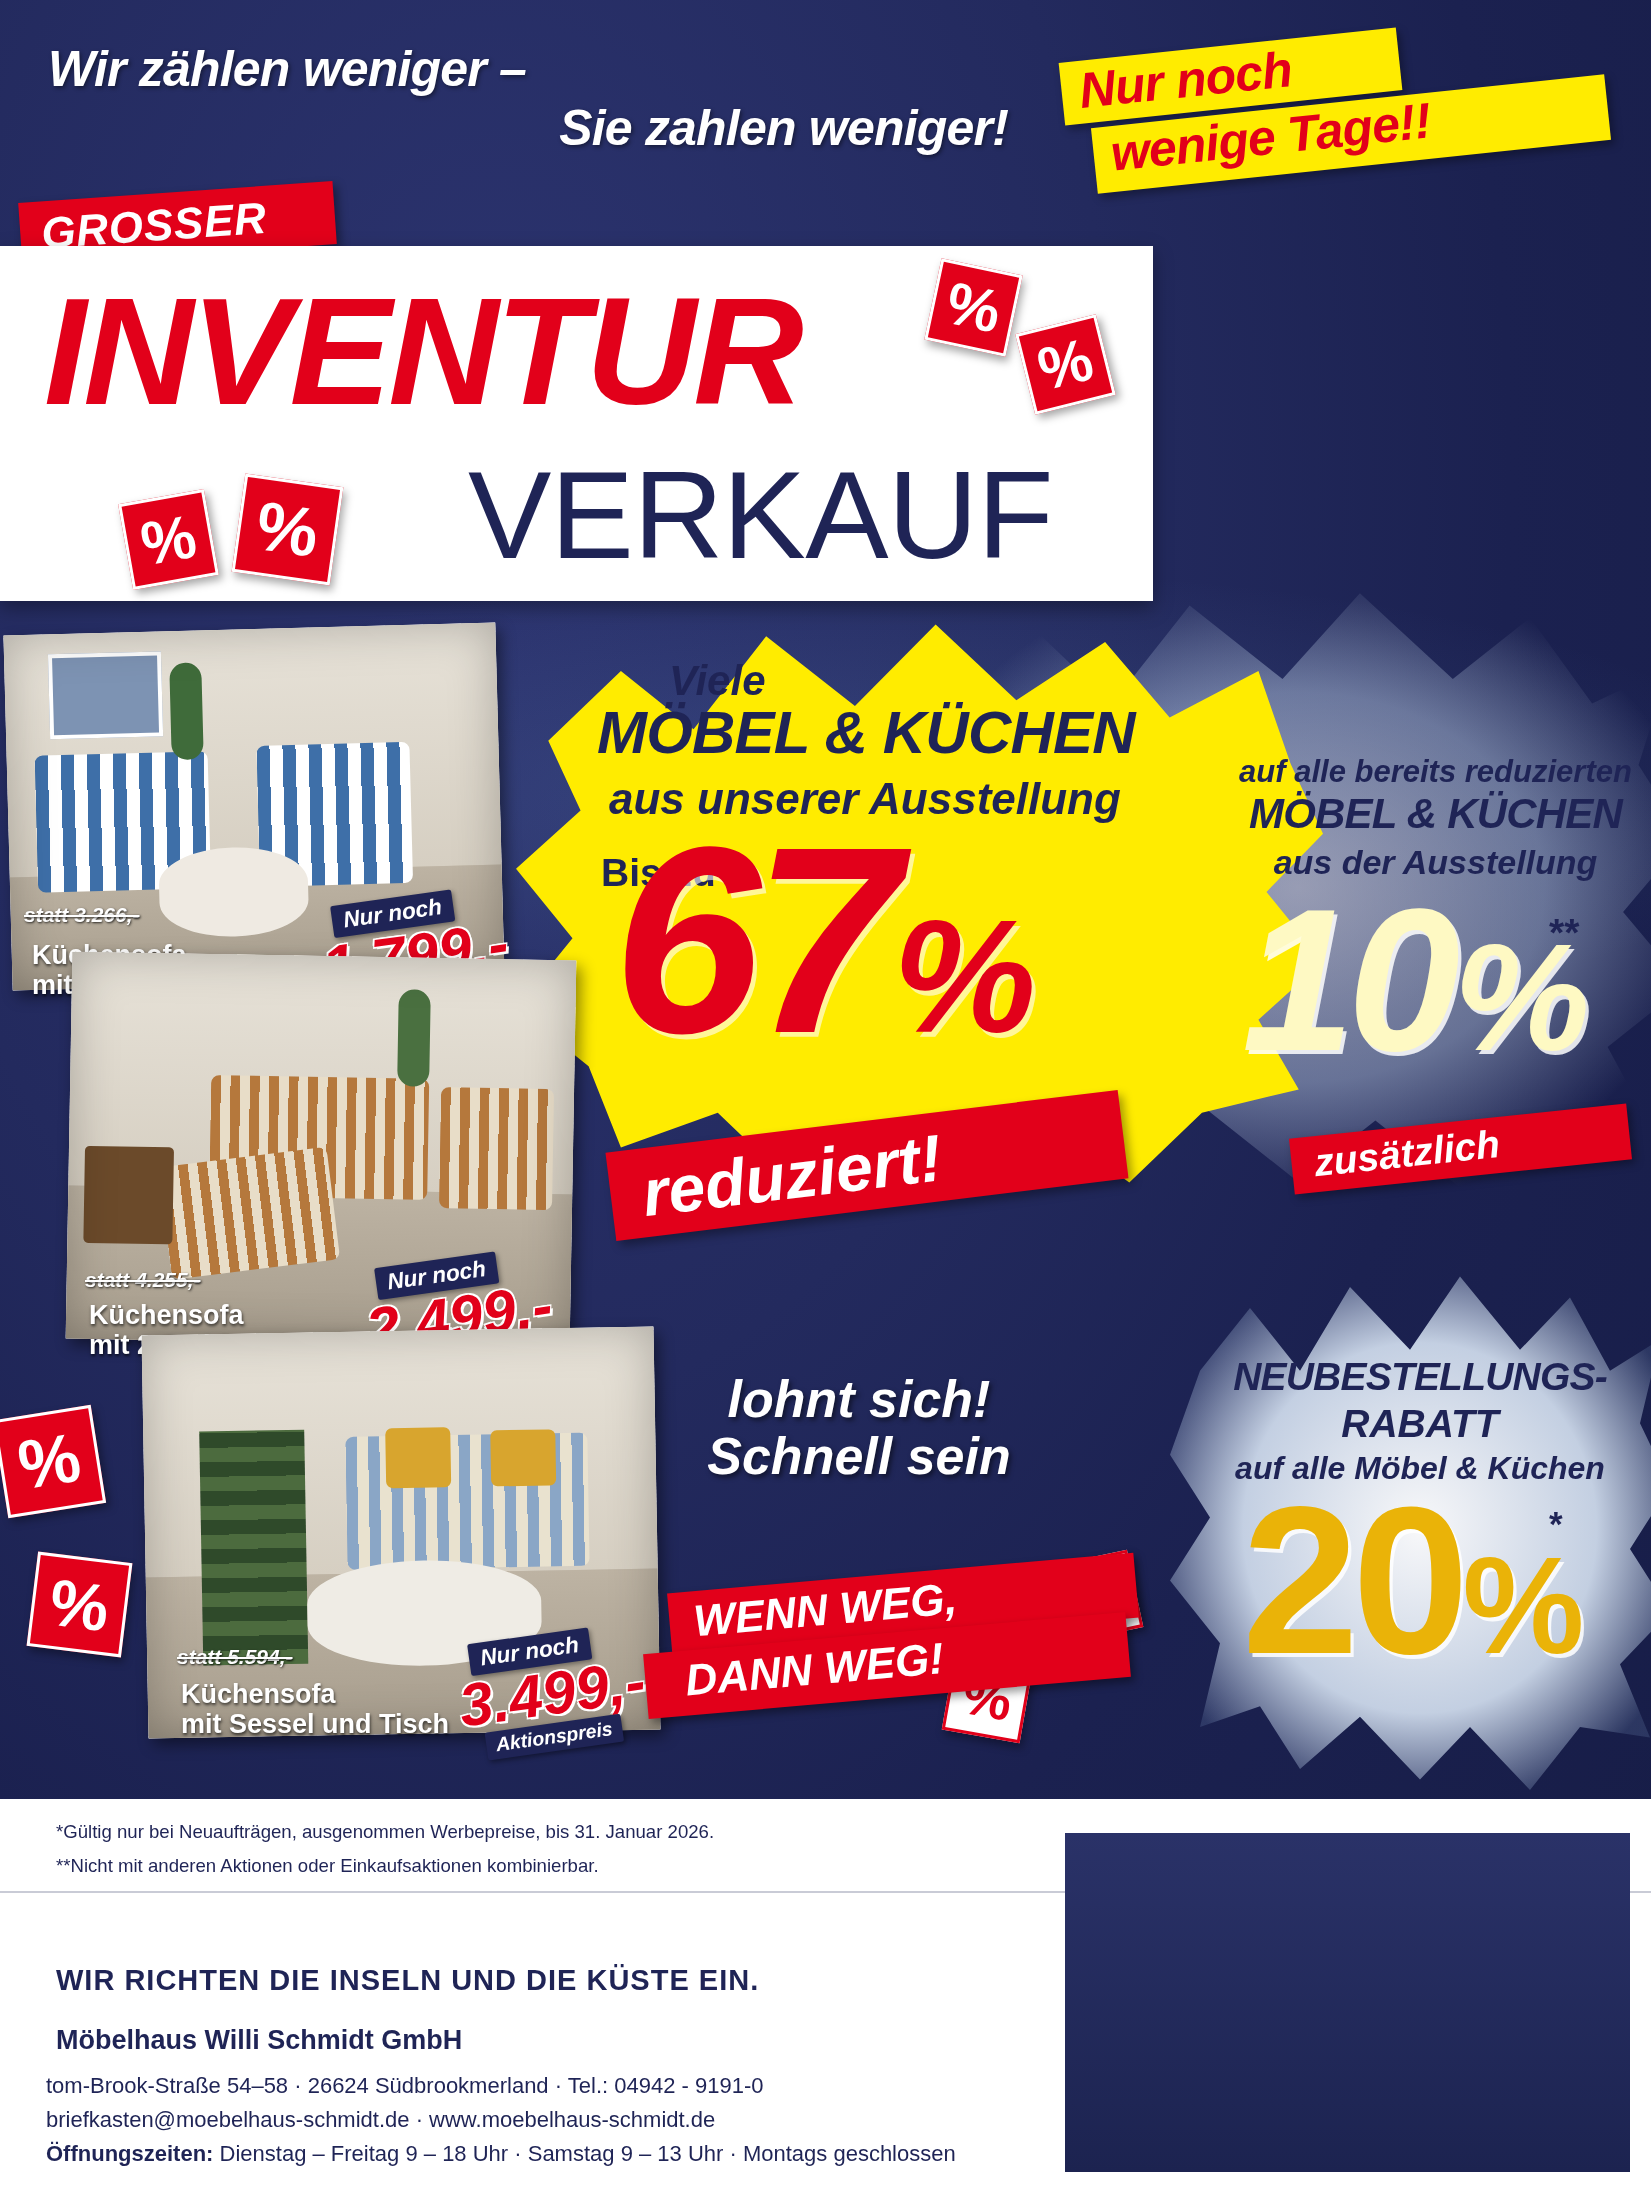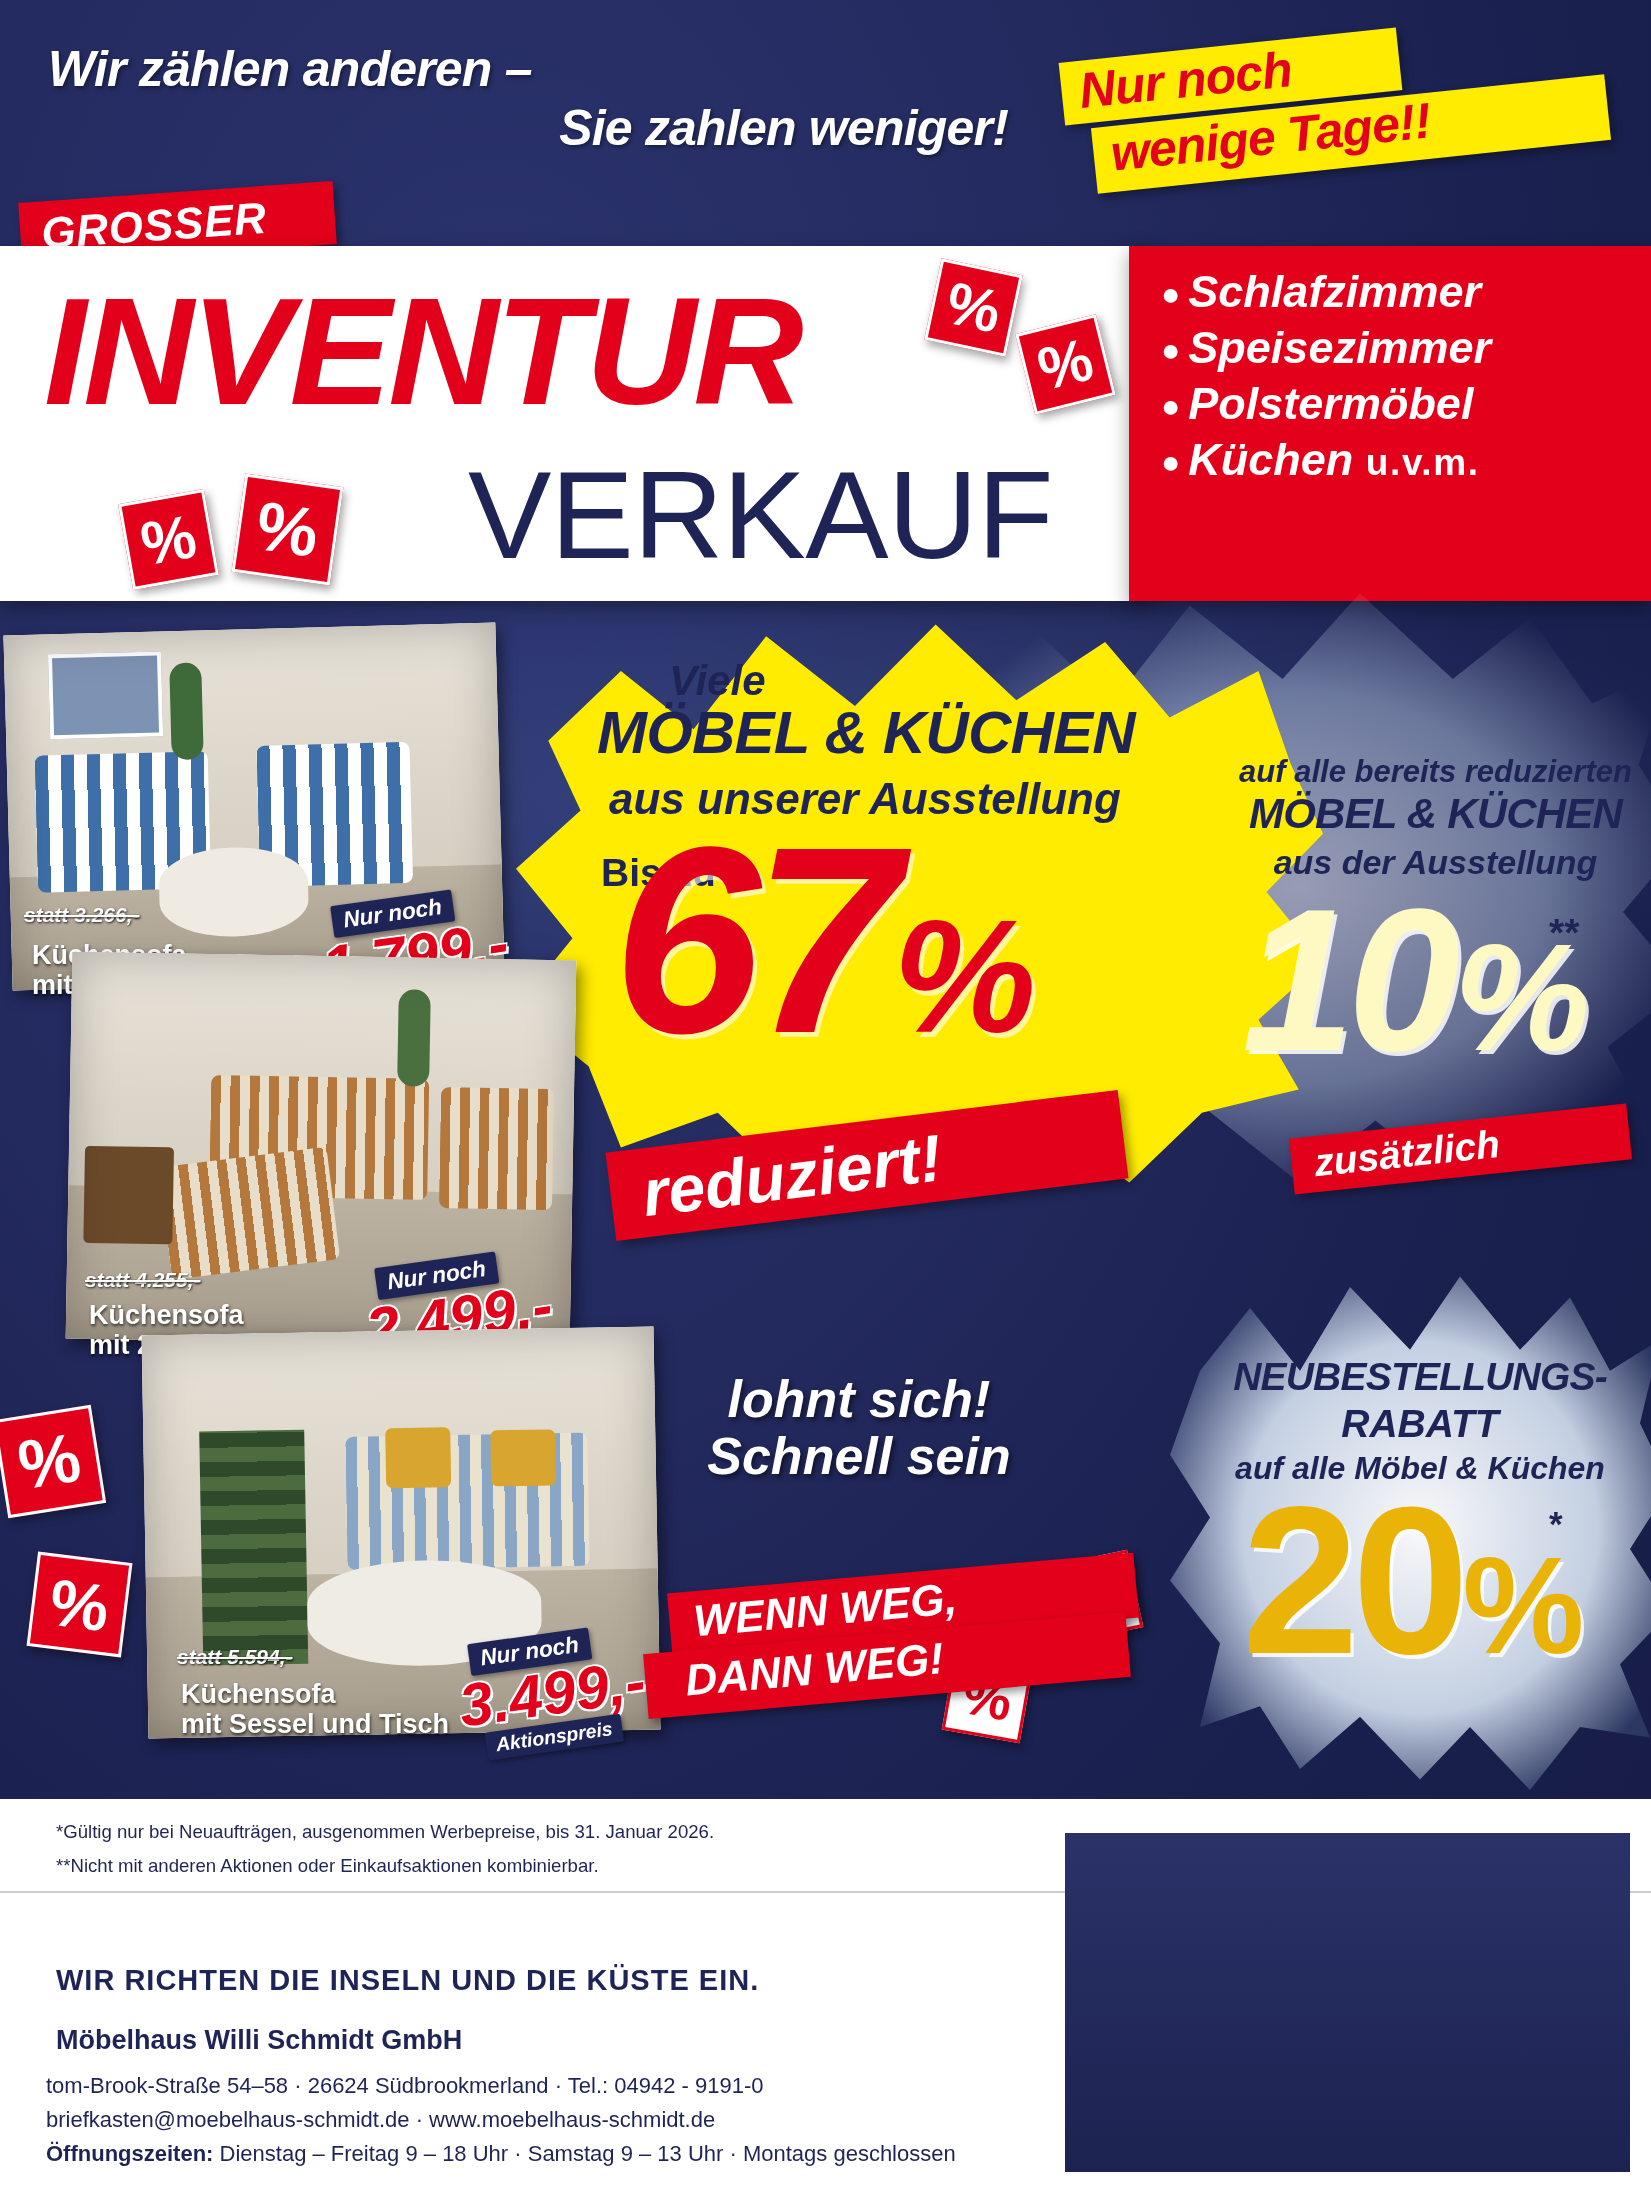--- a/index.html
+++ b/index.html
@@ -326,21 +326,21 @@
   }
 </style>
 </head>
 <body>
 
 <div class="page">
   <div class="bg-grad"></div>
   <div class="bg-sheen"></div>
 
   <div class="top-head">
-    <span>Wir zählen anderen –</span>
+    <span>Wir zählen weniger –</span>
     <span class="l2">Sie zahlen weniger!</span>
   </div>
 
   <div class="badge-tage">
     <div class="sl sl1"></div>
     <div class="sl sl2"></div>
     <div class="t t1">Nur noch</div>
     <div class="t t2">wenige Tage!!</div>
   </div>
 
@@ -350,28 +350,20 @@
 
   <div class="inv-band"></div>
   <div class="inventur">INVENTUR</div>
   <div class="verkauf">VERKAUF</div>
 
   <div class="pct p1">%</div>
   <div class="pct p2">%</div>
   <div class="pct p3">%</div>
   <div class="pct p4">%</div>
 
-  <div class="cat-panel">
-    <ul>
-      <li><span class="dot">●</span><span>Schlafzimmer</span></li>
-      <li><span class="dot">●</span><span>Speisezimmer</span></li>
-      <li><span class="dot">●</span><span>Polstermöbel</span></li>
-      <li><span class="dot">●</span><span>Küchen</span> <span class="uvm">u.v.m.</span></li>
-    </ul>
-  </div>
 
   <div class="white-burst"></div>
 
   <div class="burst-yellow"></div>
   <div class="viele">Viele</div>
   <div class="moebel-kuechen">MÖBEL &amp; KÜCHEN</div>
   <div class="aus-ausstellung">aus unserer Ausstellung</div>
   <div class="biszu">Bis zu</div>
   <div class="big67">
     <span>67</span><span class="pcts">%</span>

